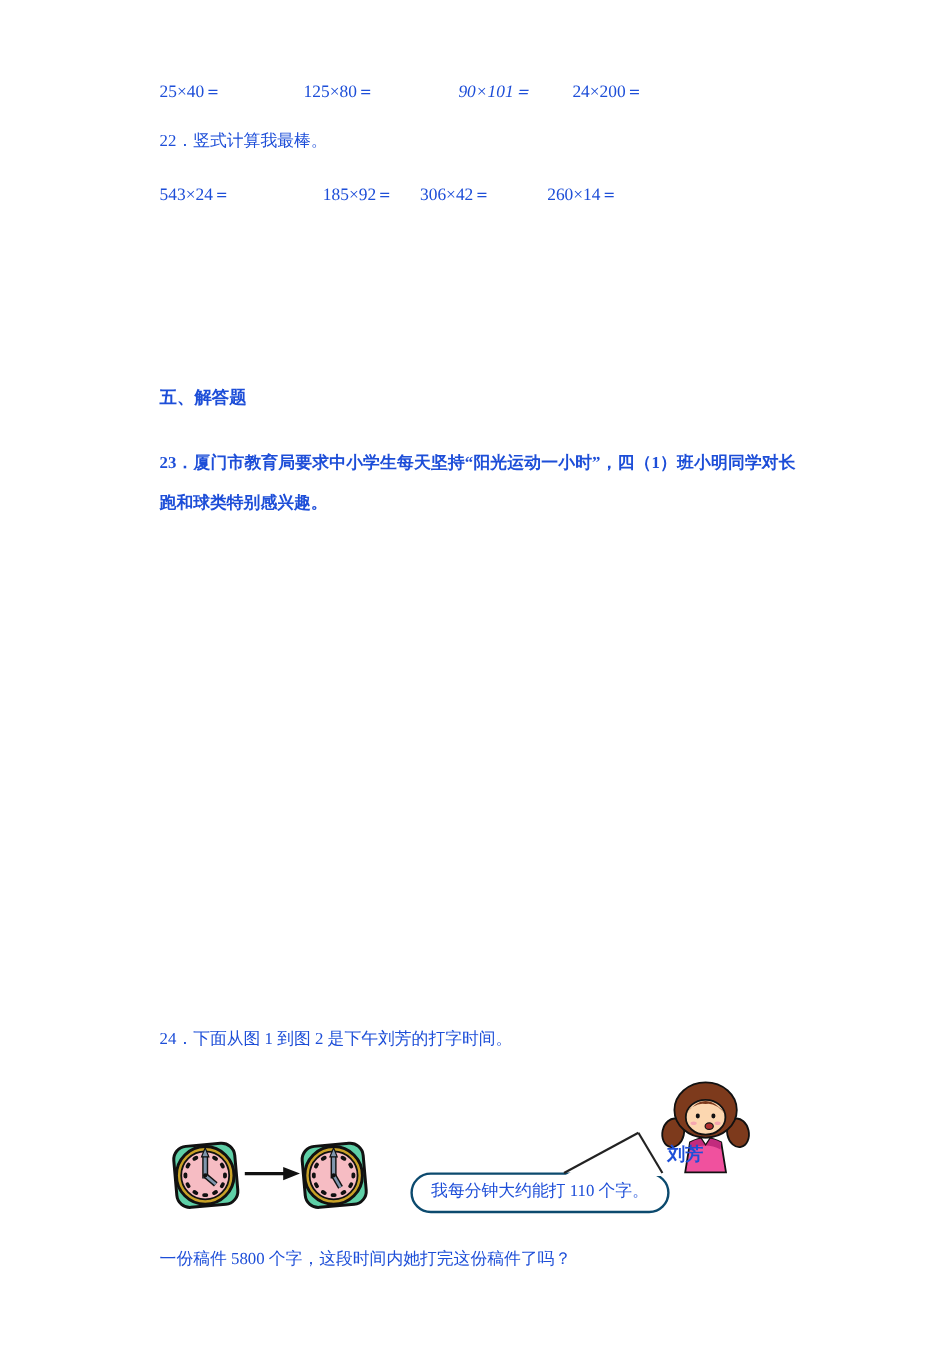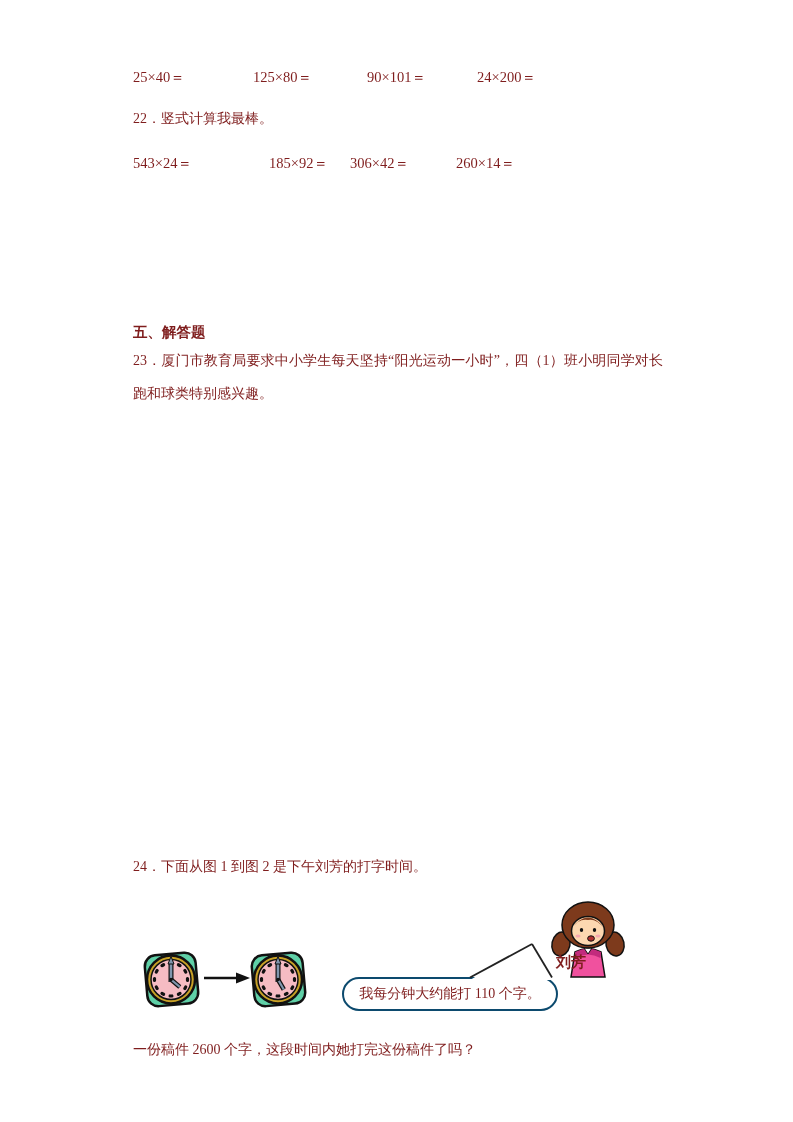--- a/index.html
+++ b/index.html
@@ -1,18 +1,18 @@
 <!DOCTYPE html>
 <html><head>
 <meta charset="utf-8">
 <style>
   html,body{margin:0;padding:0;background:#ffffff;}
   .page{
     position:relative;width:793px;height:1122px;background:#ffffff;overflow:hidden;
-    font-family:"Liberation Serif","DejaVu Serif",serif;color:#7f1d1d;
+    font-family:"Liberation Serif","DejaVu Serif",serif;color:#1d4ed8;
   }
   .abs{position:absolute;}
   .eq{font-size:14.5px;line-height:22px;white-space:nowrap;}
   .qline{font-size:14px;line-height:22px;white-space:nowrap;}
   .para{font-size:14px;line-height:33px;width:530px;text-align:justify;}
   .section-title{font-size:14.5px;line-height:22px;font-weight:bold;}
   .bubble{
     left:342px;top:977px;width:216px;height:34px;box-sizing:border-box;
     border:2px solid #0c4a6e;border-radius:17px;background:#fff;
     font-size:14px;line-height:30px;text-align:center;white-space:nowrap;z-index:2;
@@ -23,35 +23,35 @@
   .clock{z-index:1;}
 </style>
 </head>
 <body>
 
 <div class="page">
 
   <div>
     <span class="abs eq" style="left:133px;top:66px;">25×40＝</span>
     <span class="abs eq" style="left:253px;top:66px;">125×80＝</span>
-    <span class="abs eq" style="left:367px;top:66px;">90×101＝</span>
+    <span class="abs eq" style="left:382px;top:66px;font-style:italic;">90×101＝</span>
     <span class="abs eq" style="left:477px;top:66px;">24×200＝</span>
   </div>
 
   <div class="abs qline" style="left:133px;top:108px;">22．竖式计算我最棒。</div>
   <div>
     <span class="abs eq" style="left:133px;top:152px;">543×24＝</span>
     <span class="abs eq" style="left:237px;top:152px;margin-left:32px;">185×92＝</span>
     <span class="abs eq" style="left:350px;top:152px;">306×42＝</span>
     <span class="abs eq" style="left:456px;top:152px;">260×14＝</span>
   </div>
 
   <div class="abs section-title" style="left:133px;top:321px;">五、解答题</div>
 
-  <div class="abs para" style="left:133px;top:344px;">23．厦门市教育局要求中小学生每天坚持“阳光运动一小时”，四（1）班小明同学对长跑和球类特别感兴趣。</div>
+  <div class="abs para" style="left:133px;top:370px;font-weight:bold;">23．厦门市教育局要求中小学生每天坚持“阳光运动一小时”，四（1）班小明同学对长跑和球类特别感兴趣。</div>
 
   <div class="abs qline" style="left:133px;top:856px;">24．下面从图 1 到图 2 是下午刘芳的打字时间。</div>
 
   <div>
 
     <svg class="abs clock" style="left:141px;top:945px;" width="62" height="68" viewBox="0 0 62 68">
       <rect x="5" y="9" width="51" height="51" rx="11" transform="rotate(-5 30 34.5)" stroke="#111" stroke-width="2.5" fill="#5fd0a7"></rect>
       <circle cx="30" cy="34.5" r="24" stroke="#111" stroke-width="2.5" fill="#c9a227"></circle>
       <circle cx="30" cy="34.5" r="20" stroke="#111" stroke-width="1.5" fill="#f6bcc3"></circle>
       <circle cx="30" cy="34.5" r="16.5" fill="none" stroke="#111" stroke-width="3.2" pathLength="12" stroke-dasharray="0.22 0.78" stroke-dashoffset="0.11" stroke-linecap="round"></circle>
@@ -99,15 +99,15 @@
       <path d="M29,31 Q46,8 63,31 Q54,20 46,22 Q37,20 29,31 Z" fill="#7d3a1c"></path>
       <ellipse cx="39.5" cy="32" rx="1.7" ry="2" fill="#111"></ellipse>
       <ellipse cx="52.5" cy="32" rx="1.7" ry="2" fill="#111"></ellipse>
       <ellipse cx="36" cy="38" rx="2.6" ry="1.5" fill="#f5a7b0"></ellipse>
       <ellipse cx="56" cy="38" rx="2.6" ry="1.5" fill="#f5a7b0"></ellipse>
       <ellipse cx="49" cy="40.5" rx="3.4" ry="2.7" fill="#b03030" stroke="#111" stroke-width="1"></ellipse>
     </svg>
     <div class="abs girl-name">刘芳</div>
   </div>
 
-  <div class="abs qline" style="left:133px;top:1039px;">一份稿件 2600 个字，这段时间内她打完这份稿件了吗？</div>
+  <div class="abs qline" style="left:133px;top:1039px;">一份稿件 5800 个字，这段时间内她打完这份稿件了吗？</div>
 
 </div>
 
 </body></html>

